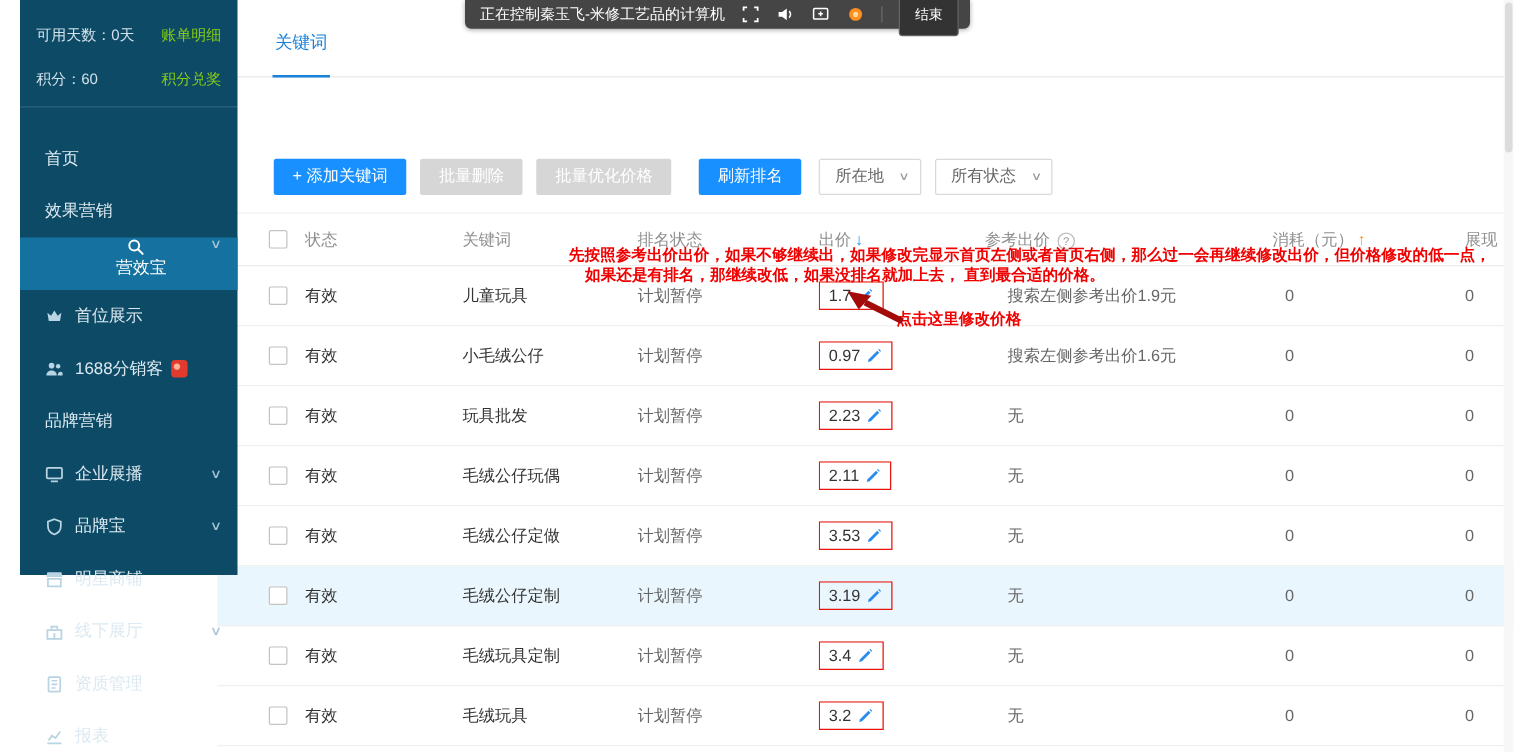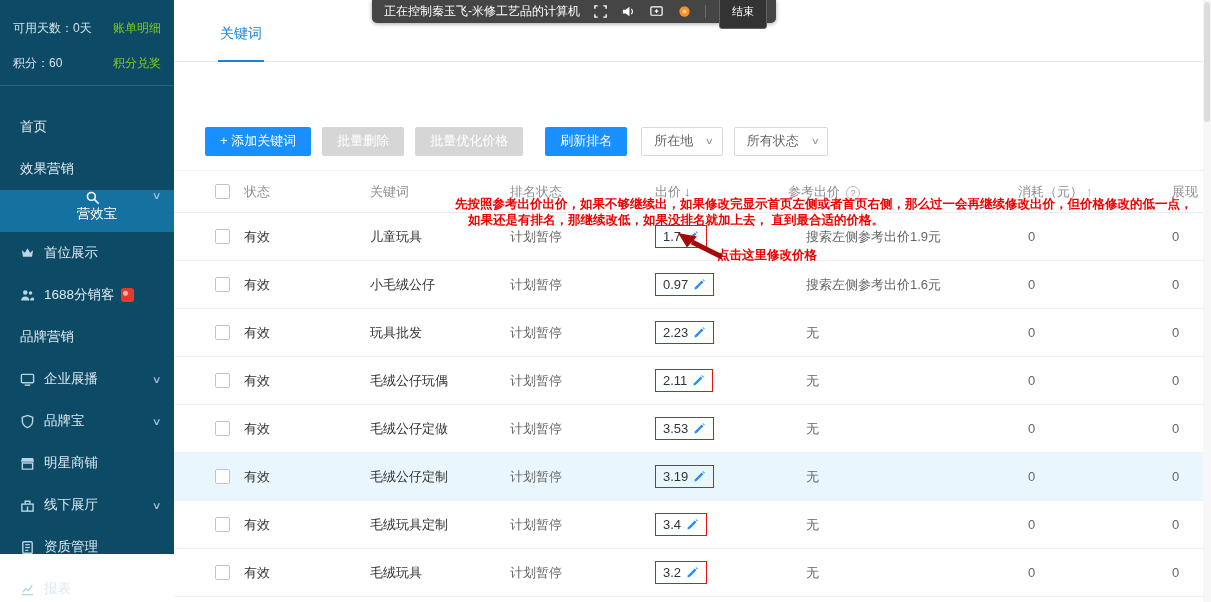--- a/index.html
+++ b/index.html
@@ -1,41 +1,41 @@
 <!DOCTYPE html>
 <html><head>
 <meta charset="utf-8">
 <style>
   *{margin:0;padding:0;box-sizing:border-box;}
   html,body{width:1211px;height:602px;}
   body{font-family:"Liberation Sans","DejaVu Sans",sans-serif;background:#fff;overflow:hidden;}
   .app{position:relative;width:1211px;height:602px;overflow:hidden;background:#fff;}
 
   
-  .sidebar{position:absolute;left:0;top:0;width:174px;height:554px;background:#0d4a66;color:#dfecf4;z-index:10;}
+  .sidebar{position:absolute;left:16px;top:0;width:174px;height:460px;background:#0d4a66;color:#dfecf4;z-index:10;}
   .acct{border-bottom:1px solid rgba(255,255,255,.14);padding-bottom:4px;overflow:hidden;}
   .acct-row{display:flex;justify-content:space-between;align-items:center;height:35px;padding:0 13px;font-size:12px;color:#d3e2eb;}
   .acct-row.cut{margin-top:-24px;}
   .acct-row .lnk{color:#84cc16;cursor:pointer;text-decoration:none;}
   .menu{margin-top:20px;}
   .side-item{position:relative;display:flex;align-items:center;height:42px;padding-left:20px;font-size:13.5px;color:#dce9f1;cursor:pointer;}
   .side-item.active{background:#15719f;color:#fff;flex-direction:column;}
   .side-item .s-icon{width:15px;height:15px;margin-right:9px;color:#b9d4e3;display:inline-flex;align-items:center;justify-content:center;}
   .side-item.active .s-icon{color:#fff;}
   .s-chevron{position:absolute;right:14px;font-size:10px;color:#a5c4d6;transform:scaleX(1.35);}
   .s-badge{width:13px;height:14px;margin-left:6px;border-radius:3px;background:radial-gradient(circle at 35% 38%, #ffb199 0 2px, #e23b2e 3px);flex:0 0 auto;}
 
   
   .main{position:absolute;left:174px;top:0;width:1037px;height:602px;background:#fff;}
   .tabbar{height:62px;border-bottom:1px solid #e8e8e8;padding-left:44px;display:flex;align-items:flex-end;}
   .tab{padding:0 2px 17px;font-size:14px;color:#1a82d9;border-bottom:2px solid transparent;margin-bottom:-1px;cursor:pointer;}
   .tab.active{border-bottom-color:#1a82d9;}
 
   .toolbar{display:flex;align-items:center;margin:64px 0 0 31px;height:30px;}
-  .btn{height:29px;padding:0 15px;font-size:13px;border:none;border-radius:2px;display:inline-flex;align-items:center;justify-content:center;cursor:pointer;white-space:nowrap;}
+  .btn{height:29px;padding:0 15px;font-size:13px;border:none;border-radius:2px;display:inline-flex;align-items:center;justify-content:center;cursor:pointer;white-space:nowrap;margin-left:14px;}
   .btn.primary{background:#1890ff;color:#fff;}
   .btn.disabled{background:#d6d6d6;color:#fff;}
   .gap-s{margin-left:11px;} .gap-m{margin-left:22px;} .gap-f{margin-left:14px;}
   .select{height:29px;border:1px solid #d9d9d9;border-radius:2px;background:#fff;color:#666;font-size:13px;display:inline-flex;align-items:center;gap:13px;padding:0 9px 0 12px;cursor:pointer;white-space:nowrap;}
   .select .car{font-size:9px;color:#999;transform:scaleX(1.4);}
 
   
   .table{margin-top:14px;border-top:1px solid #f2f2f2;}
   .thead,.trow{display:flex;align-items:center;}
   .thead{height:42px;color:#8f8f8f;font-size:13px;border-bottom:1px solid #ececec;}

